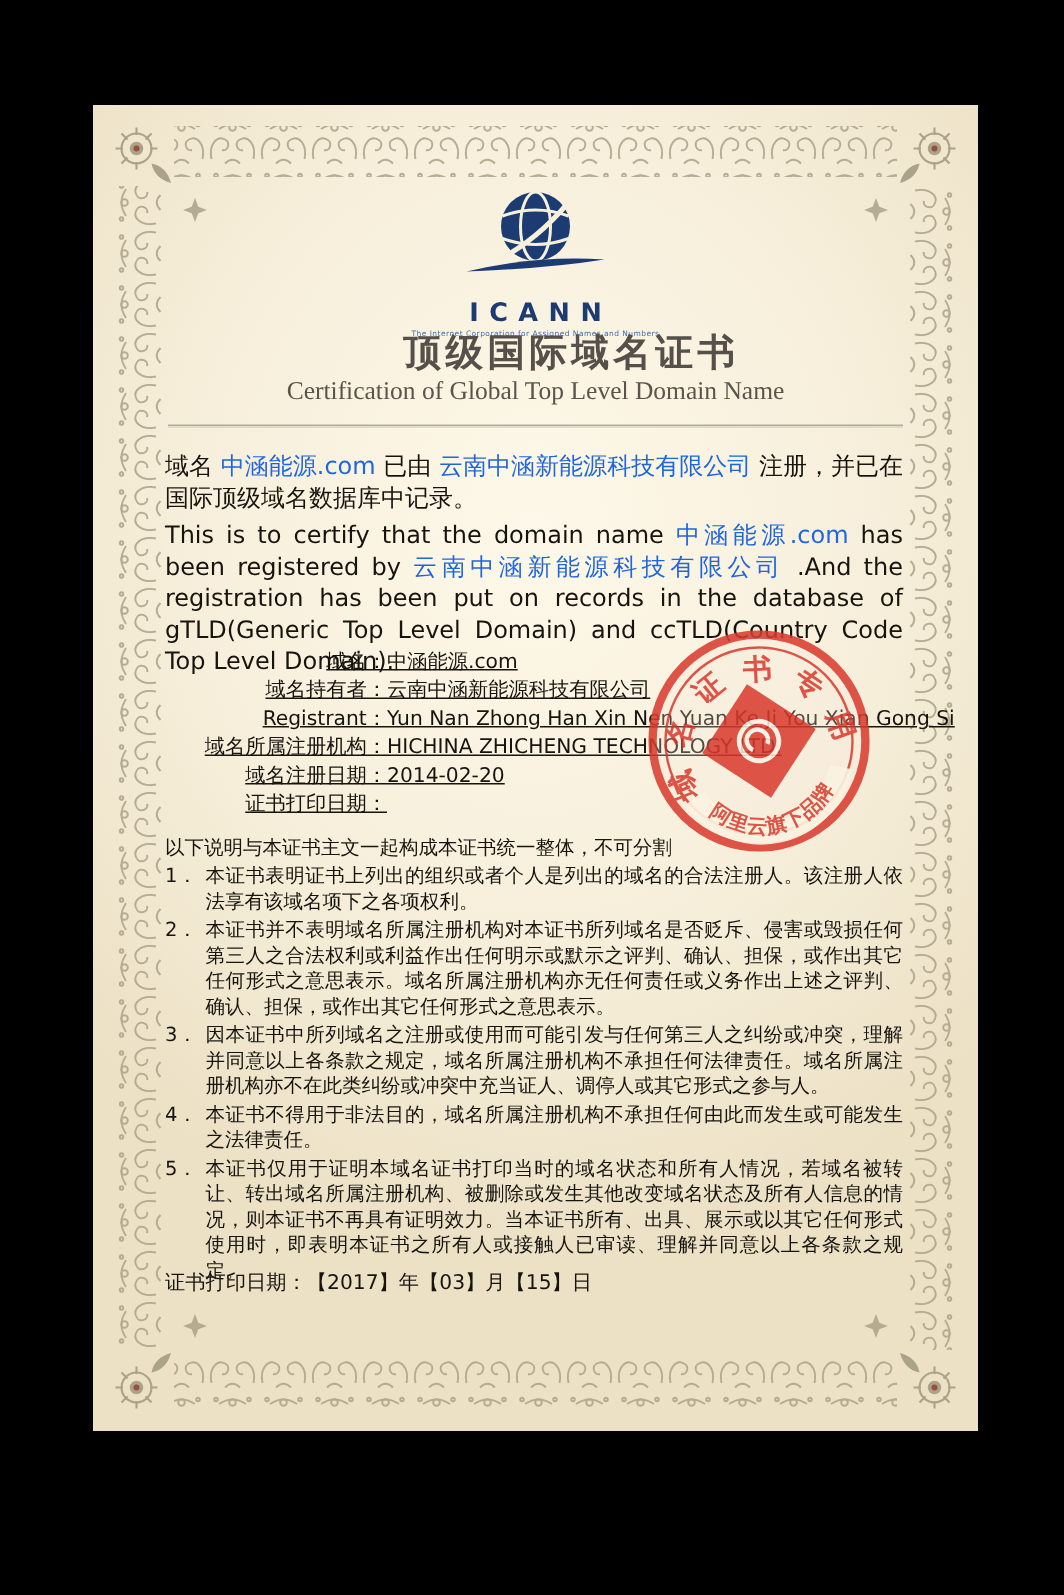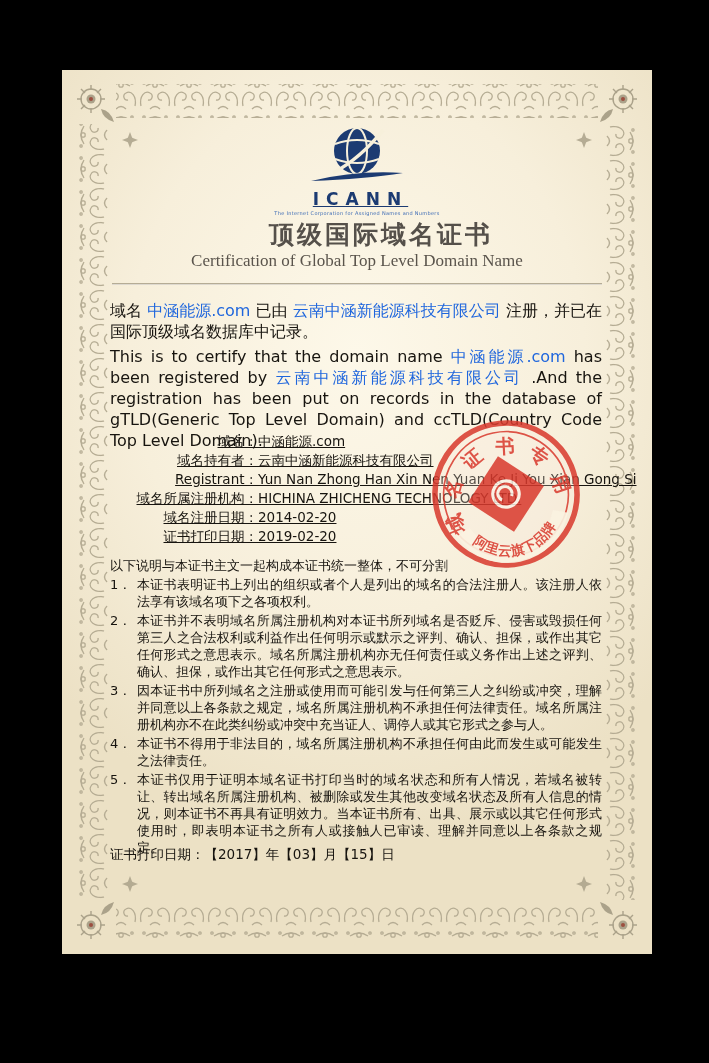--- a/index.html
+++ b/index.html
@@ -11,22 +11,22 @@
   .paper{
     position:absolute;left:62px;top:70px;width:590px;height:884px;
     background:radial-gradient(ellipse 70% 55% at 50% 32%, #fdf8e9 0%, #f7efdb 55%, #ece1c5 100%);
     box-shadow:0 0 14px rgba(0,0,0,.55);
   }
   .frame{position:absolute;left:8px;top:8px;}
   
   .logo{position:absolute;top:54px;left:0;right:0;text-align:center;}
   .logo .globe{display:block;margin:0 auto;}
   .logo .wordmark{
-    display:block;margin-top:1px;color:#1c3b72;font-weight:bold;
-    font-size:17px;letter-spacing:7px;padding-left:7px;text-decoration:underline;
+    display:block;margin-top:11px;color:#1c3b72;font-weight:bold;
+    font-size:17px;letter-spacing:7px;padding-left:7px;
   }
   .logo .tagline{
     display:block;margin-top:1px;color:#3e6cb6;font-size:5px;letter-spacing:.3px;
   }
   .title-cn{
     position:absolute;top:148px;left:0;right:0;text-align:center;
     font-size:25px;font-weight:bold;color:#55504a;letter-spacing:3px;padding-left:48px;
   }
   .title-en{
     position:absolute;top:181px;left:0;right:0;text-align:center;
@@ -150,21 +150,20 @@
     <div class="frow">
       <span class="flabel">域名所属注册机构：</span>
       <span class="fvalue">HICHINA ZHICHENG TECHNOLOGY LTD.</span>
     </div>
     <div class="frow">
       <span class="flabel">域名注册日期：</span>
       <span class="fvalue">2014-02-20</span>
     </div>
     <div class="frow">
       <span class="flabel">证书打印日期：</span>
-      <span class="fvalue">2019-02-20</span>
     </div>
   </div>
 
   <div class="col terms">
     <div class="tintro">以下说明与本证书主文一起构成本证书统一整体，不可分割</div>
     <div class="titem">
       <span class="num">1．</span>
       <span class="txt">本证书表明证书上列出的组织或者个人是列出的域名的合法注册人。该注册人依法享有该域名项下之各项权利。</span>
     </div>
     <div class="titem">

